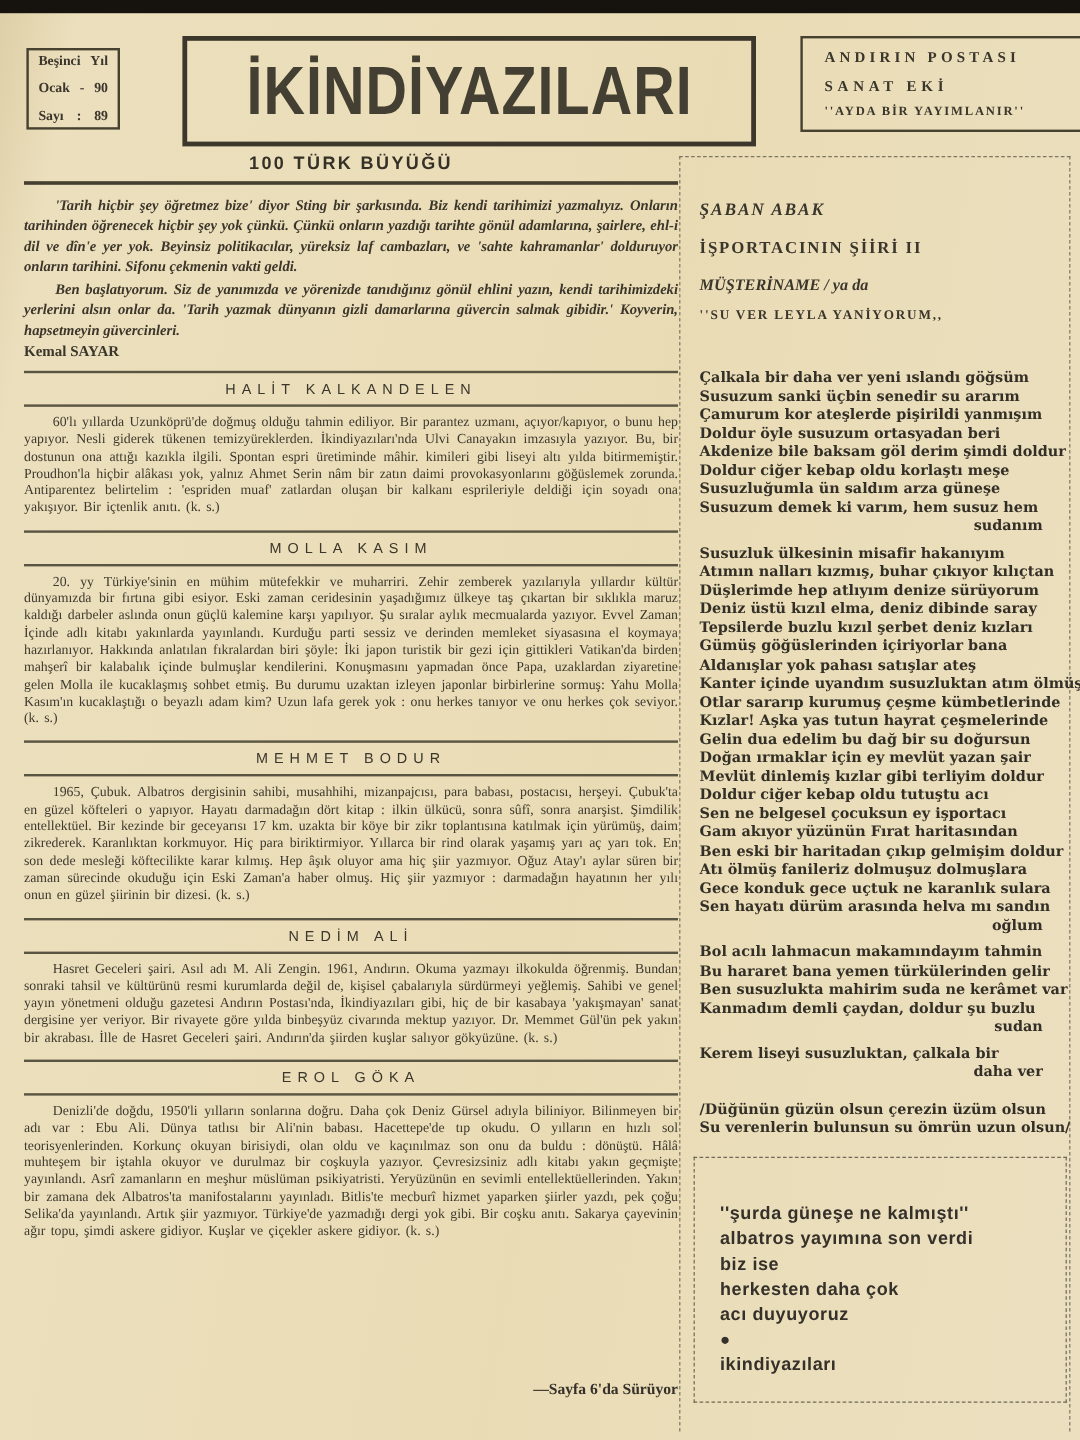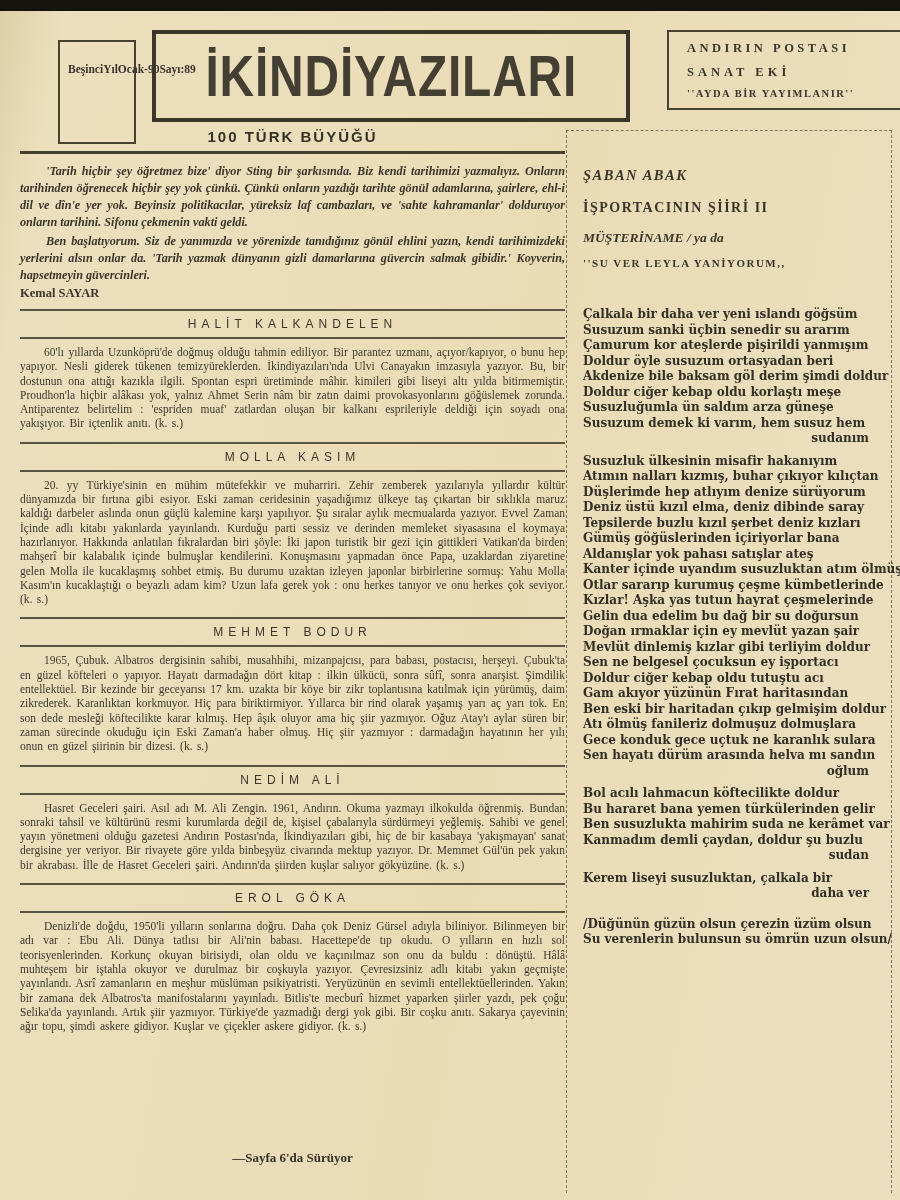--- a/index.html
+++ b/index.html
@@ -6,23 +6,23 @@
   .page {
     position:relative; width:900px; height:1200px; overflow:hidden;
     background: linear-gradient(100deg,#ddcfa6 0%, #ecdfbd 6%, #e9dcb5 55%, #ecdfc0 100%);
     font-family:"Liberation Serif", serif; color:#3b362c;
   }
   .topbar { position:absolute; top:0; left:0; width:100%; height:11px; background:#16130e; }
 
   
   .issue-box {
     position:absolute; left:22px; top:40px; width:58px; height:58px;
-    border:2px solid #47412f; padding:21px 8px;
-    display:flex; flex-direction:row; justify-content:space-between;
-    font-weight:bold; font-size:11.5px; color:#3b362c;margin-left:36px;
+    border:2px solid #47412f; padding:3px 8px;
+    display:flex; flex-direction:column; justify-content:space-between;
+    font-weight:bold; font-size:11.5px; color:#3b362c;
   }
   .issue-line { display:flex; justify-content:space-between; }
   .title-box {
     position:absolute; left:152px; top:30px; width:470px; height:84px;
     border:4px solid #3c372b; display:flex; align-items:center; justify-content:center;
   }
   .title-text {
     display:inline-block; transform:scaleX(.84);
     font-family:"Liberation Sans", sans-serif; font-weight:bold;
     font-size:57px; letter-spacing:1px; color:#443f33; white-space:nowrap;
@@ -51,21 +51,21 @@
   .signature { text-align:left; padding-right:38px; font-weight:bold; font-size:12.5px; margin:2px 0 8px 0; }
   .entry-heading {
     margin:6px 0; text-align:center; font-family:"Liberation Sans", sans-serif;
     font-weight:normal; font-size:12px; letter-spacing:5px; color:#3b362c;
   }
   .entry-body {
     margin:6px 0 11px 0; font-size:11.5px; line-height:14.3px;
     text-align:justify; text-indent:24px; word-spacing:1.5px; color:#3e392e;
   }
   .footer-note {
-    position:absolute; left:20px; top:1150px; width:545px; text-align:center;
+    position:absolute; left:20px; top:1150px; width:545px; text-align:right;
     font-weight:bold; font-size:13px; color:#35302a;
   }
 
   
   .right-col {
     position:absolute; left:566px; top:130px; width:326px; height:1063px;
     border-top:1px dashed #7d7663; border-left:1px dashed #7d7663; border-right:1px dashed #7d7663;
     padding:36px 8px 0 16px; box-sizing:border-box;
   }
   .poem-author { font-weight:bold; font-style:italic; font-size:14.5px; letter-spacing:1.5px; }
@@ -186,34 +186,43 @@
         <div class="poem-line">Deniz üstü kızıl elma, deniz dibinde saray</div>
         <div class="poem-line">Tepsilerde buzlu kızıl şerbet deniz kızları</div>
         <div class="poem-line">Gümüş göğüslerinden içiriyorlar bana</div>
         <div class="poem-line">Aldanışlar yok pahası satışlar ateş</div>
         <div class="poem-line">Kanter içinde uyandım susuzluktan atım ölmüş</div>
         <div class="poem-line">Otlar sararıp kurumuş çeşme kümbetlerinde</div>
         <div class="poem-line">Kızlar! Aşka yas tutun hayrat çeşmelerinde</div>
         <div class="poem-line">Gelin dua edelim bu dağ bir su doğursun</div>
         <div class="poem-line">Doğan ırmaklar için ey mevlüt yazan şair</div>
         <div class="poem-line">Mevlüt dinlemiş kızlar gibi terliyim doldur</div>
+        <div class="poem-line">Doldur ciğer kebap oldu tutuştu acı</div>
         <div class="poem-line">Sen ne belgesel çocuksun ey işportacı</div>
-        <div class="poem-line">Doldur ciğer kebap oldu tutuştu acı</div>
         <div class="poem-line">Gam akıyor yüzünün Fırat haritasından</div>
         <div class="poem-line">Ben eski bir haritadan çıkıp gelmişim doldur</div>
         <div class="poem-line">Atı ölmüş fanileriz dolmuşuz dolmuşlara</div>
         <div class="poem-line">Gece konduk gece uçtuk ne karanlık sulara</div>
         <div class="poem-line">Sen hayatı dürüm arasında helva mı sandın</div>
         <div class="poem-line r">oğlum</div>
-        <div class="poem-line gap">Bol acılı lahmacun köftecilikte doldur</div>
+        <div class="poem-line gap">Bol acılı lahmacun makamındayım tahmin</div>
         <div class="poem-line">Bu hararet bana yemen türkülerinden gelir</div>
         <div class="poem-line">Ben susuzlukta mahirim suda ne kerâmet var</div>
         <div class="poem-line">Kanmadım demli çaydan, doldur şu buzlu</div>
         <div class="poem-line r">sudan</div>
         <div class="poem-line gap">Kerem liseyi susuzluktan, çalkala bir</div>
         <div class="poem-line r">daha ver</div>
         <div class="poem-line gap2">/Düğünün güzün olsun çerezin üzüm olsun</div>
         <div class="poem-line">Su verenlerin bulunsun su ömrün uzun olsun/</div>
       </div>
   </aside>
 
+  <div class="bottom-box">
+      <div class="note-line">''şurda güneşe ne kalmıştı''</div>
+      <div class="note-line">albatros yayımına son verdi</div>
+      <div class="note-line">biz ise</div>
+      <div class="note-line">herkesten daha çok</div>
+      <div class="note-line">acı duyuyoruz</div>
+      <div class="note-line bullet">●</div>
+      <div class="note-line">ikindiyazıları</div>
+    </div>
 
 </div>
 
 </body></html>

